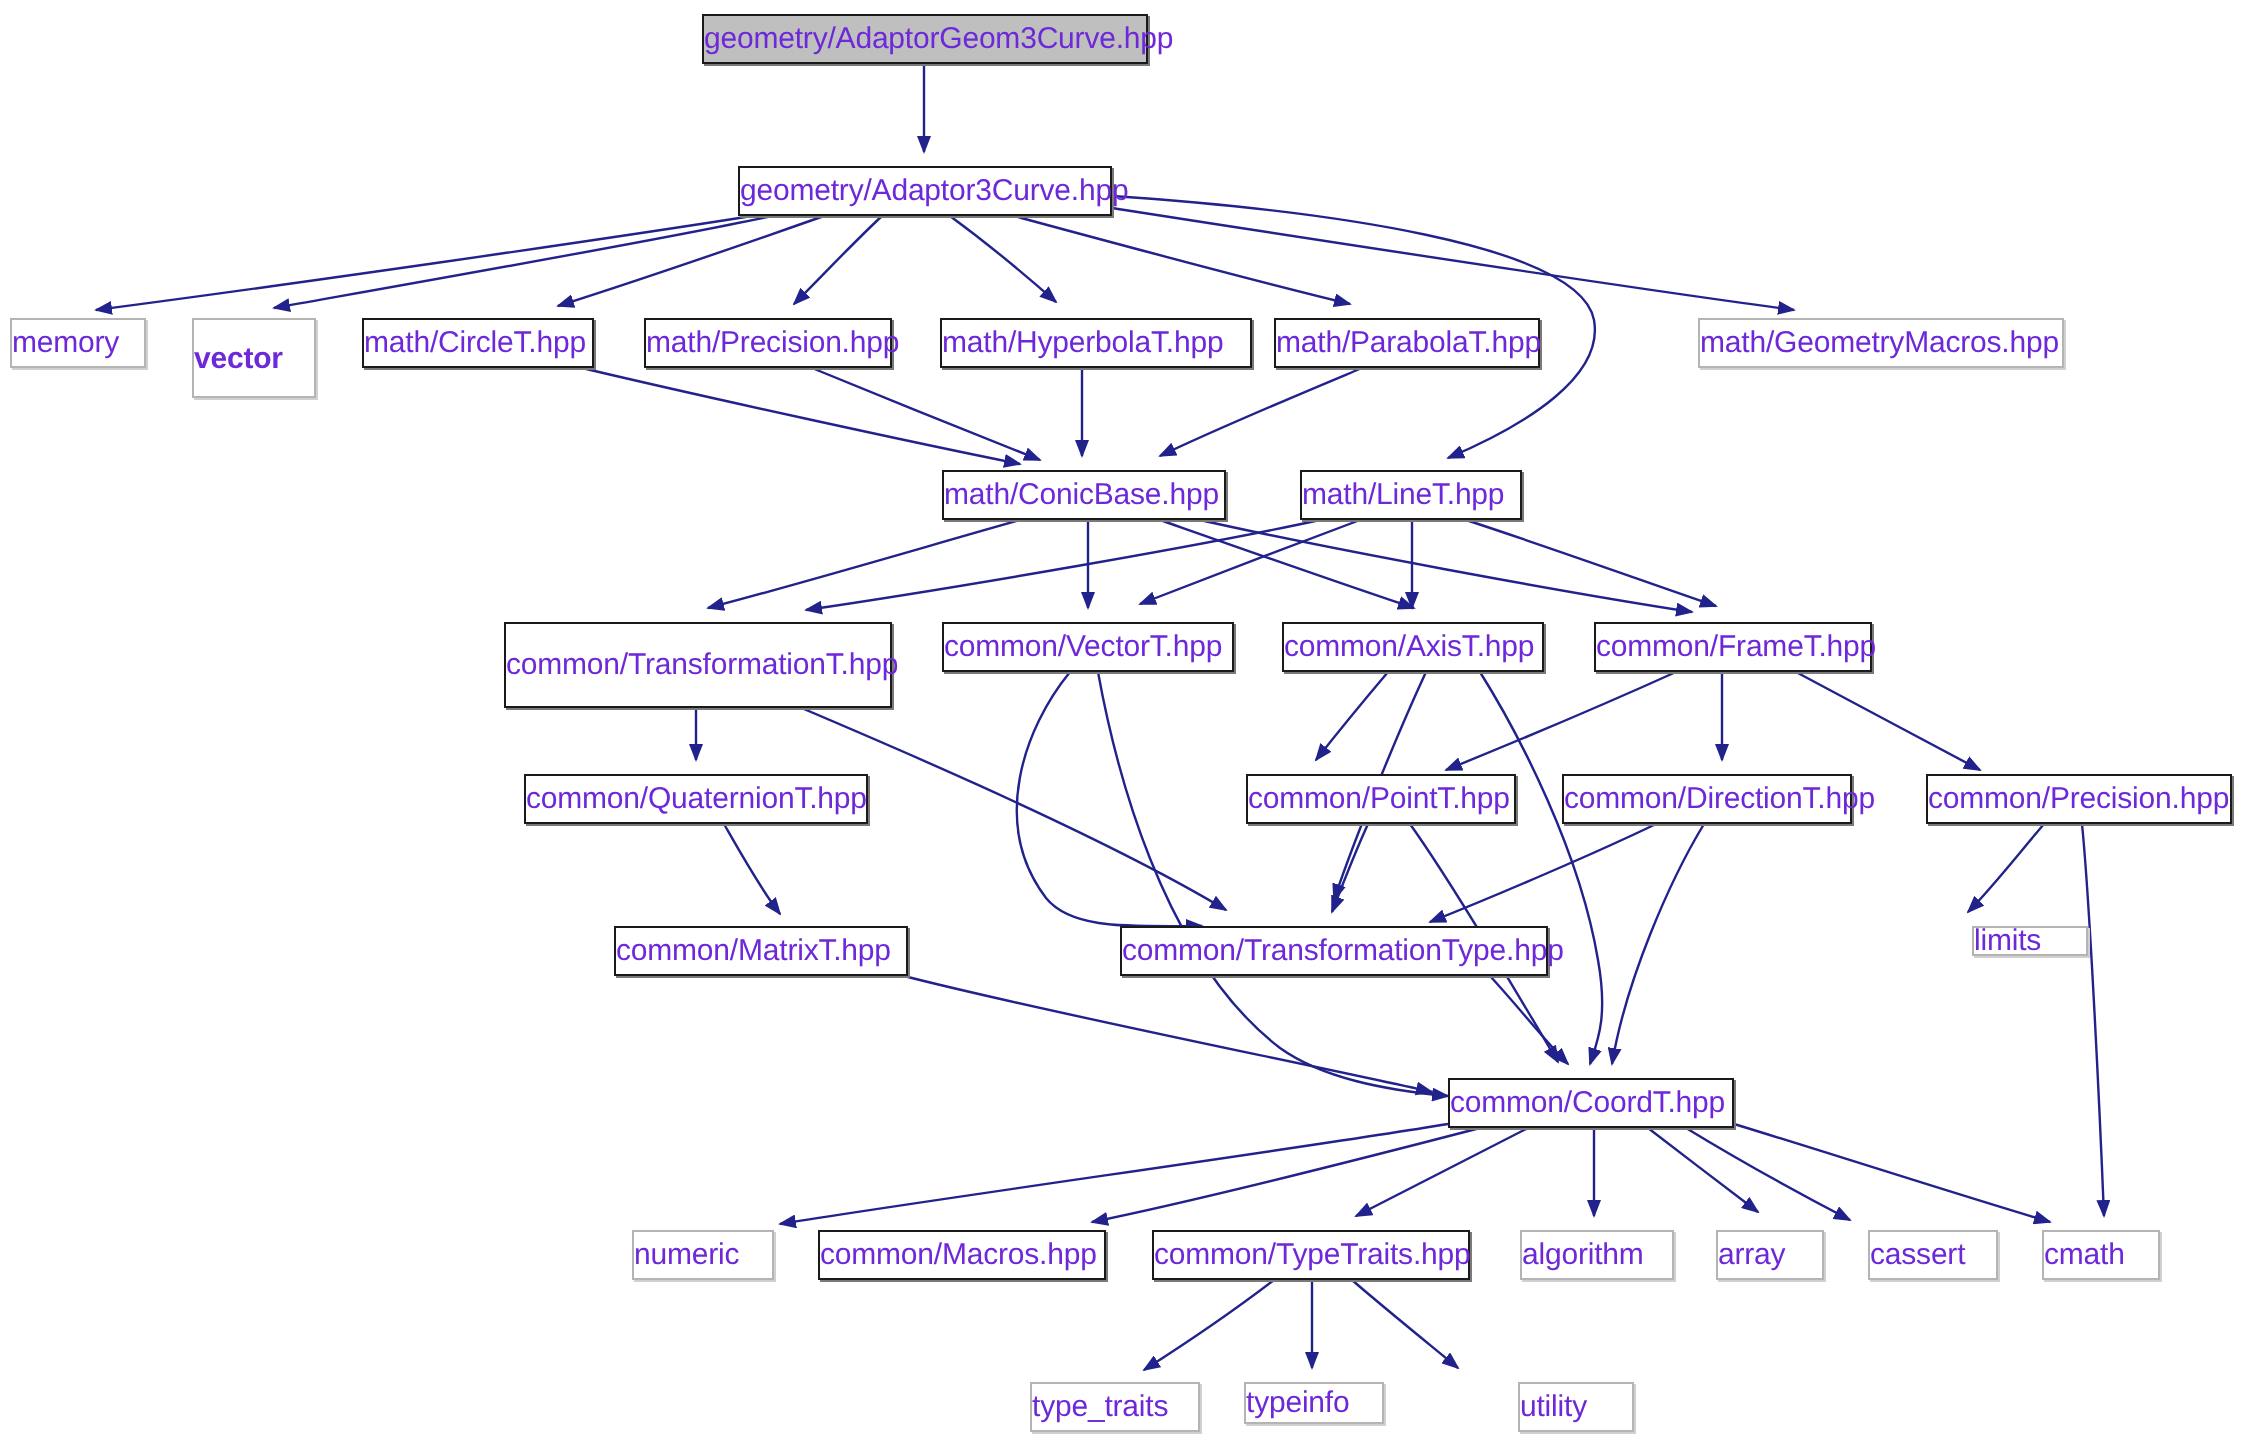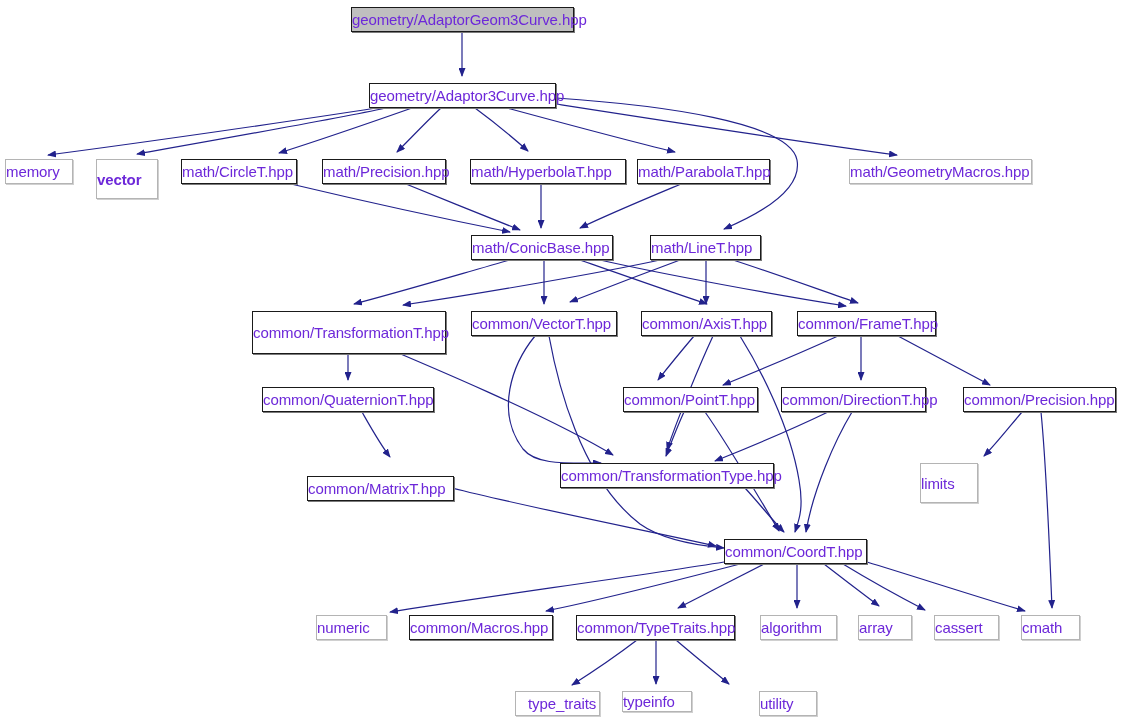--- a/index.html
+++ b/index.html
@@ -170,27 +170,27 @@
       </div>
       <div class="node-box kind-project" style="left: 623px; top: 387px; width: 135px; height: 25px;">
         <span class="node-label">common/PointT.hpp</span>
       </div>
       <div class="node-box kind-project" style="left: 781px; top: 387px; width: 145px; height: 25px;">
         <span class="node-label">common/DirectionT.hpp</span>
       </div>
       <div class="node-box kind-project" style="left: 963px; top: 387px; width: 153px; height: 25px;">
         <span class="node-label">common/Precision.hpp</span>
       </div>
-      <div class="node-box kind-project" style="left: 307px; top: 463px; width: 147px; height: 25px; margin-top: 13px;">
+      <div class="node-box kind-project" style="left: 307px; top: 463px; width: 147px; height: 25px;">
         <span class="node-label">common/MatrixT.hpp</span>
       </div>
       <div class="node-box kind-project" style="left: 560px; top: 463px; width: 214px; height: 25px;">
         <span class="node-label">common/TransformationType.hpp</span>
       </div>
-      <div class="node-box kind-system" style="left: 920px; top: 463px; width: 58px; height: 40px;">
+      <div class="node-box kind-system" style="left: 986px; top: 463px; width: 58px; height: 15px;">
         <span class="node-label">limits</span>
       </div>
       <div class="node-box kind-project" style="left: 724px; top: 539px; width: 143px; height: 25px;">
         <span class="node-label">common/CoordT.hpp</span>
       </div>
       <div class="node-box kind-system" style="left: 316px; top: 615px; width: 71px; height: 25px;">
         <span class="node-label">numeric</span>
       </div>
       <div class="node-box kind-project" style="left: 409px; top: 615px; width: 144px; height: 25px;">
         <span class="node-label">common/Macros.hpp</span>
@@ -203,21 +203,21 @@
       </div>
       <div class="node-box kind-system" style="left: 858px; top: 615px; width: 54px; height: 25px;">
         <span class="node-label">array</span>
       </div>
       <div class="node-box kind-system" style="left: 934px; top: 615px; width: 65px; height: 25px;">
         <span class="node-label">cassert</span>
       </div>
       <div class="node-box kind-system" style="left: 1021px; top: 615px; width: 59px; height: 25px;">
         <span class="node-label">cmath</span>
       </div>
-      <div class="node-box kind-system" style="left: 515px; top: 691px; width: 85px; height: 25px; padding-left: 12px;">
+      <div class="node-box kind-system" style="left: 515px; top: 691px; width: 85px; height: 25px;">
         <span class="node-label">type_traits</span>
       </div>
       <div class="node-box kind-system" style="left: 622px; top: 691px; width: 70px; height: 21px;">
         <span class="node-label">typeinfo</span>
       </div>
       <div class="node-box kind-system" style="left: 714px; top: 691px; width: 58px; height: 25px; margin-left: 45px;">
         <span class="node-label">utility</span>
       </div>
     </div>
 </div>

